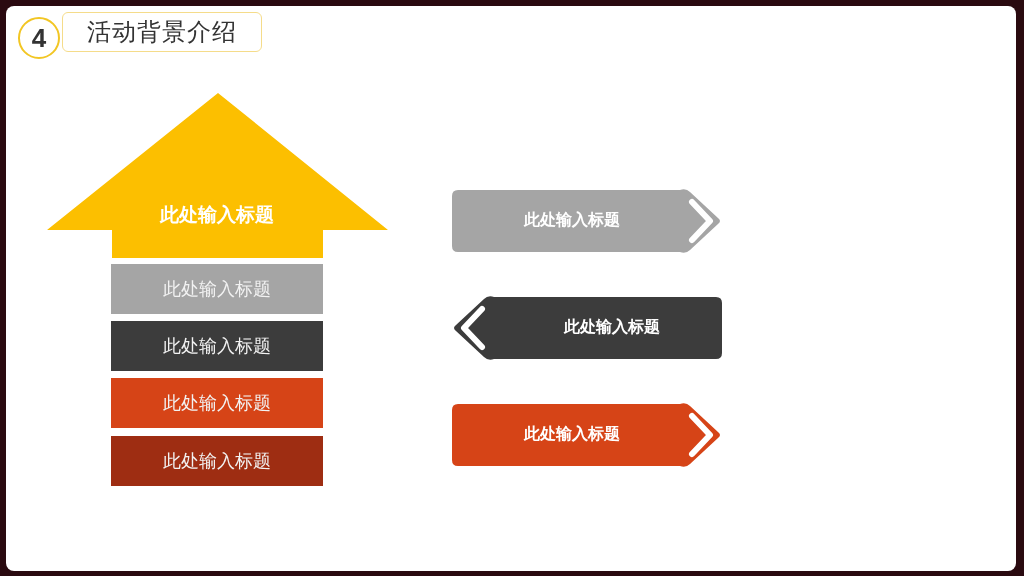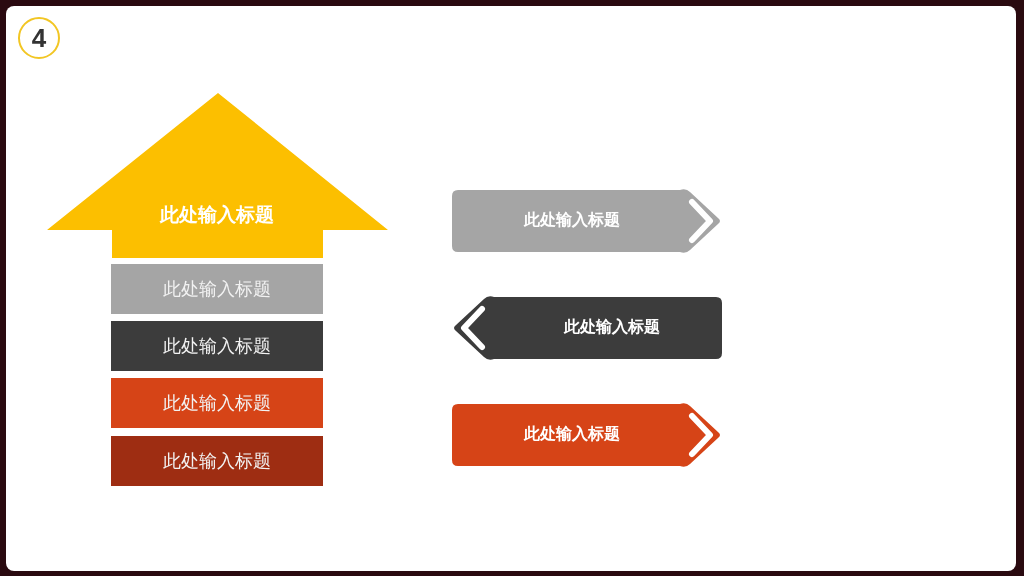--- a/index.html
+++ b/index.html
@@ -42,20 +42,21 @@
       position: absolute; color: #ffffff; font-weight: bold; font-size: 16px;
       text-align: center; white-space: nowrap;
     }
   </style>
 </head>
 <body>
 
 <div class="slide">
 
   <div class="num-badge">4</div>
+  <div class="title-box">活动背景介绍</div>
 
   <svg class="up-arrow" width="1010" height="565">
     <polygon points="212,87 382,224 317,224 317,252 106,252 106,224 41,224" fill="#fcbf00"></polygon>
   </svg>
   <div class="arrow-label">此处输入标题</div>
 
   <div class="stack-box" style="top:258px;background:#a5a5a5;">此处输入标题</div>
   <div class="stack-box" style="top:315px;background:#3c3c3c;">此处输入标题</div>
   <div class="stack-box" style="top:372px;background:#d64417;">此处输入标题</div>
   <div class="stack-box" style="top:430px;background:#9e2d12;">此处输入标题</div>

